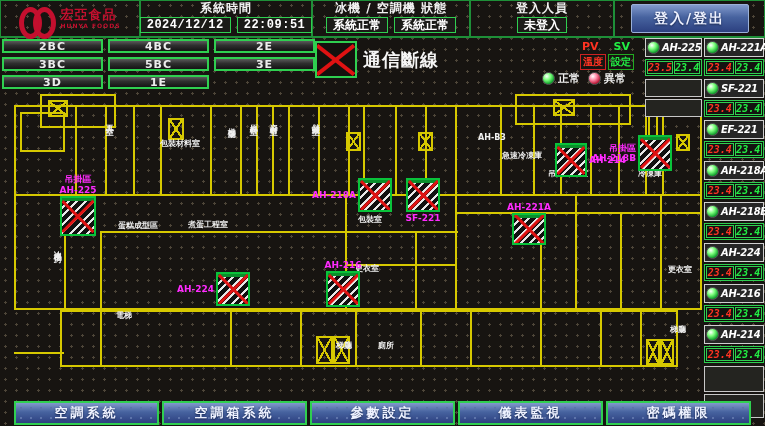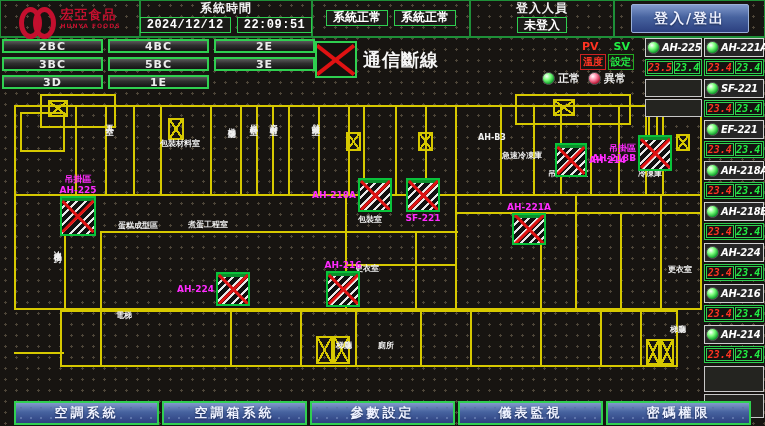--- a/index.html
+++ b/index.html
@@ -129,20 +129,21 @@
       </div>
     </div>
     <div class="hsec sec-time">
       <div class="hlabel">系統時間</div>
       <div class="hrow">
         <div class="hbox mono">2024/12/12</div>
         <div class="hbox mono">22:09:51</div>
       </div>
     </div>
     <div class="hsec sec-status">
+      <div class="hlabel">冰機 / 空調機 狀態</div>
       <div class="hrow">
         <div class="hbox">系統正常</div>
         <div class="hbox">系統正常</div>
       </div>
     </div>
     <div class="hsec sec-login">
       <div class="hlabel">登入人員</div>
       <div class="hrow">
         <div class="hbox">未登入</div>
       </div>

